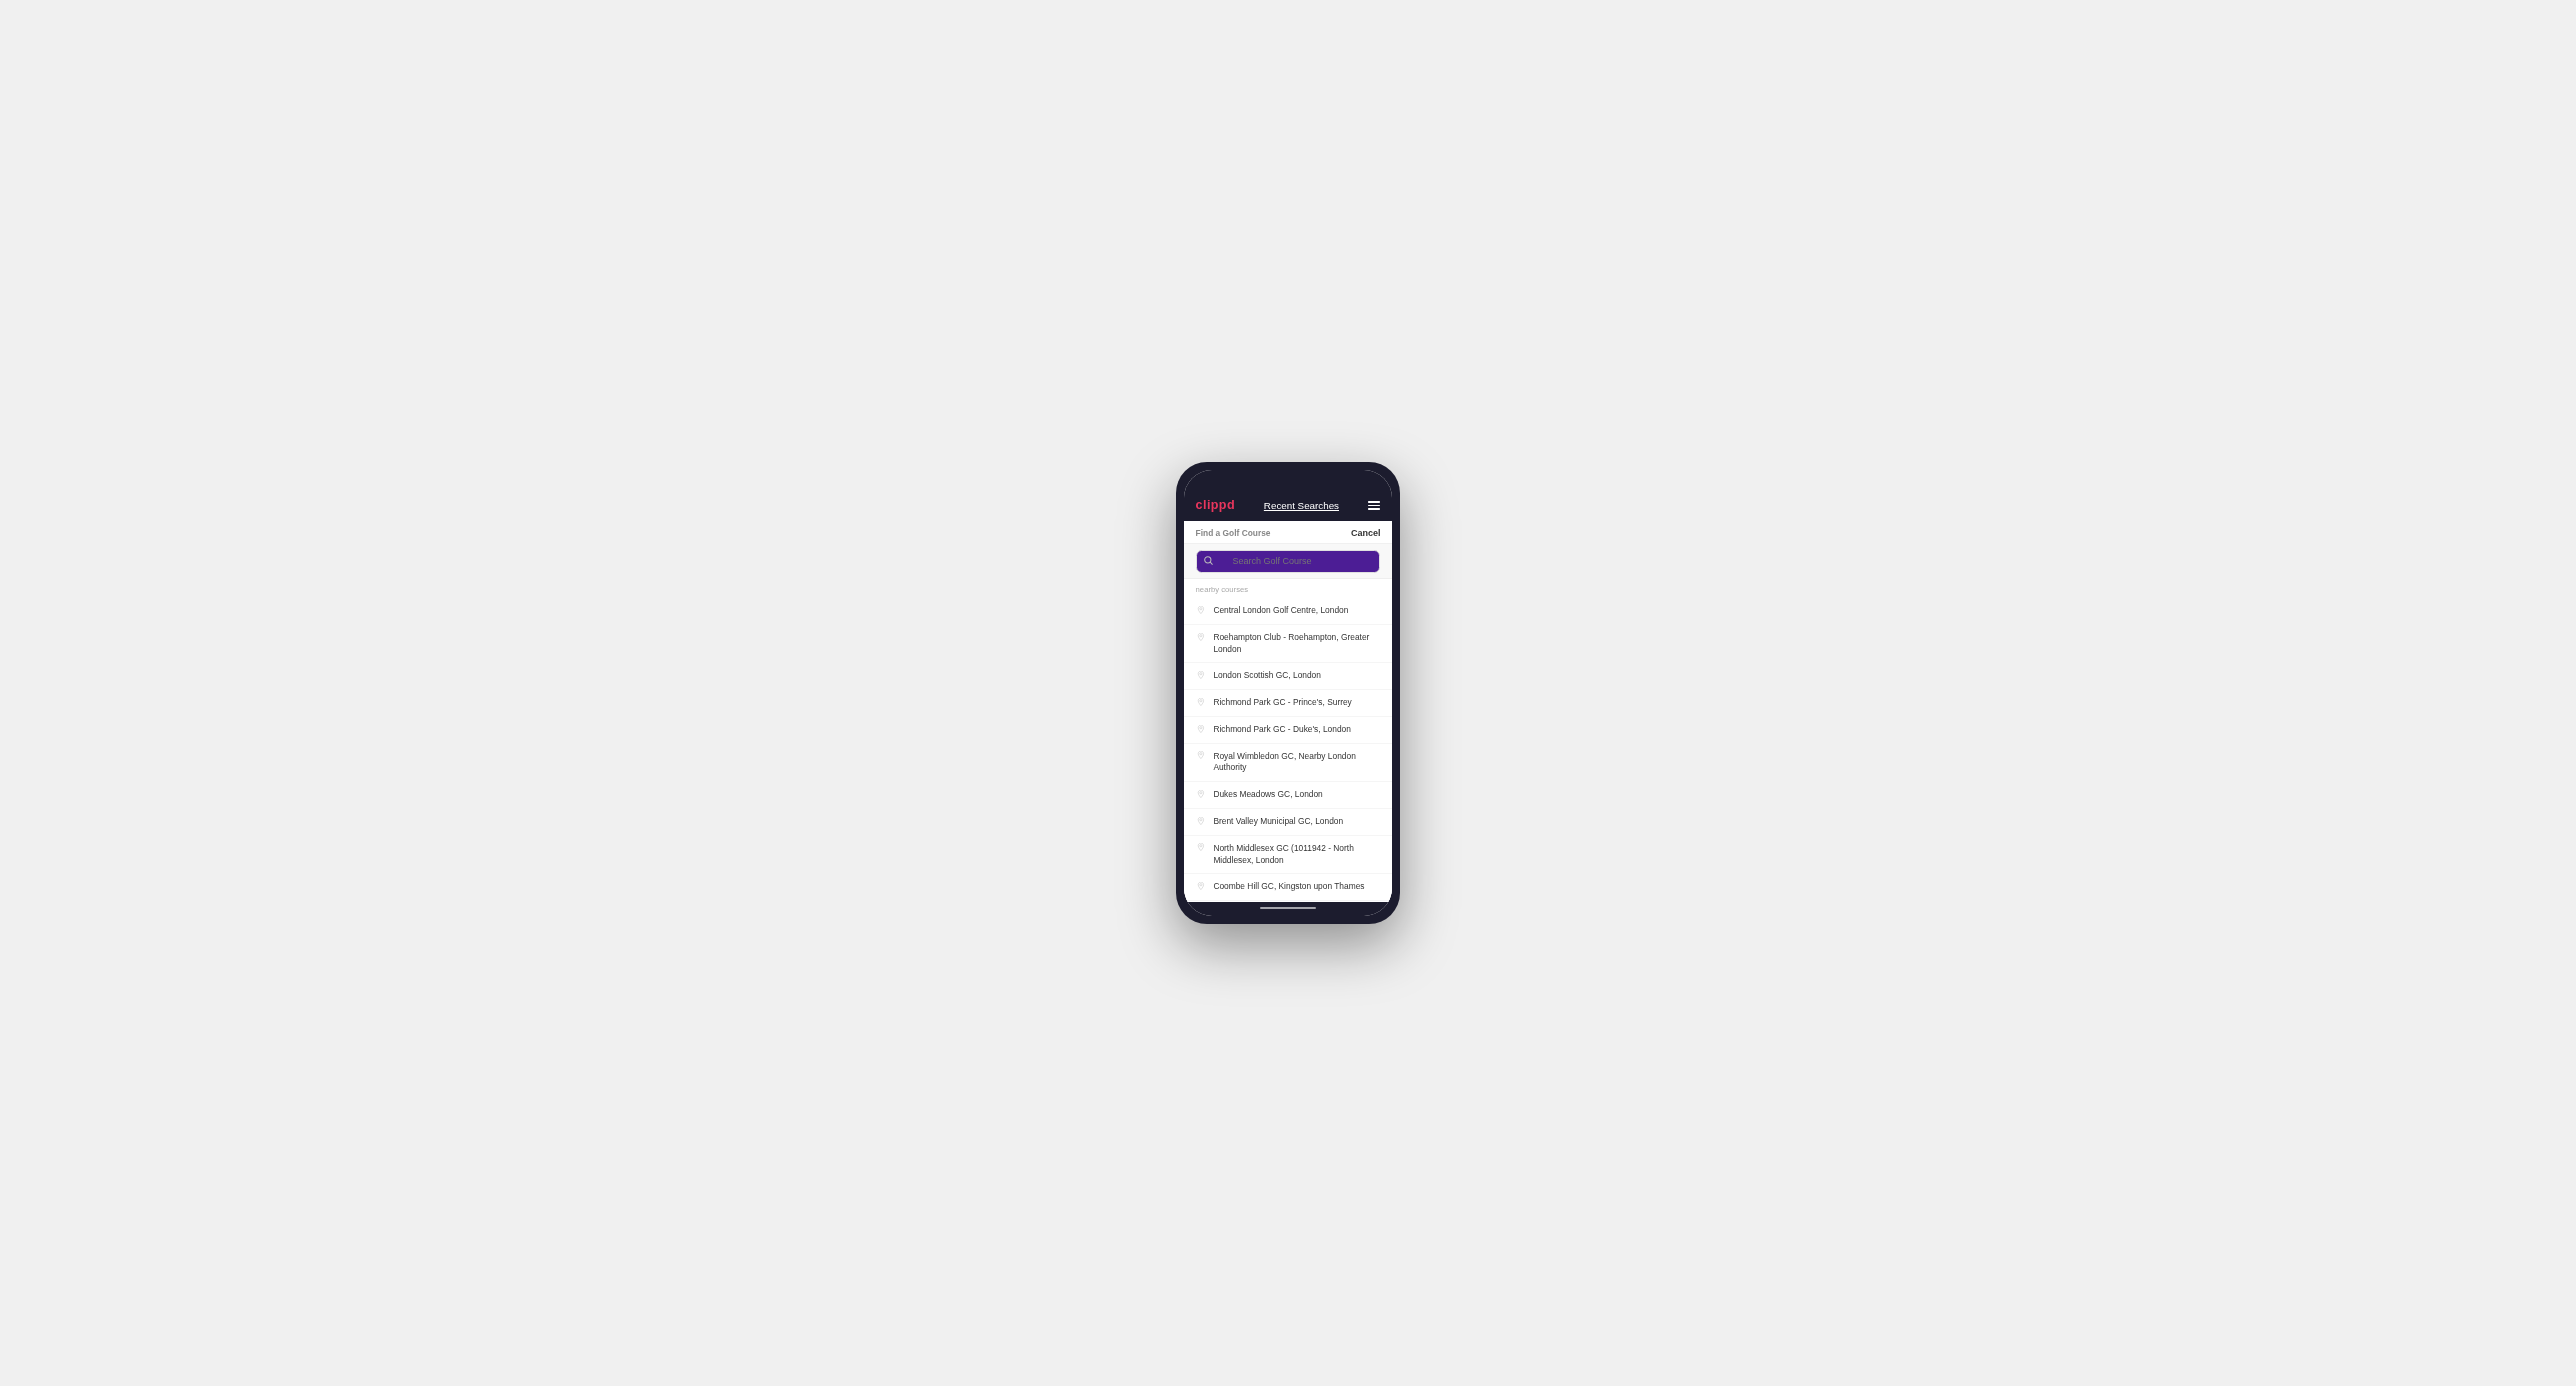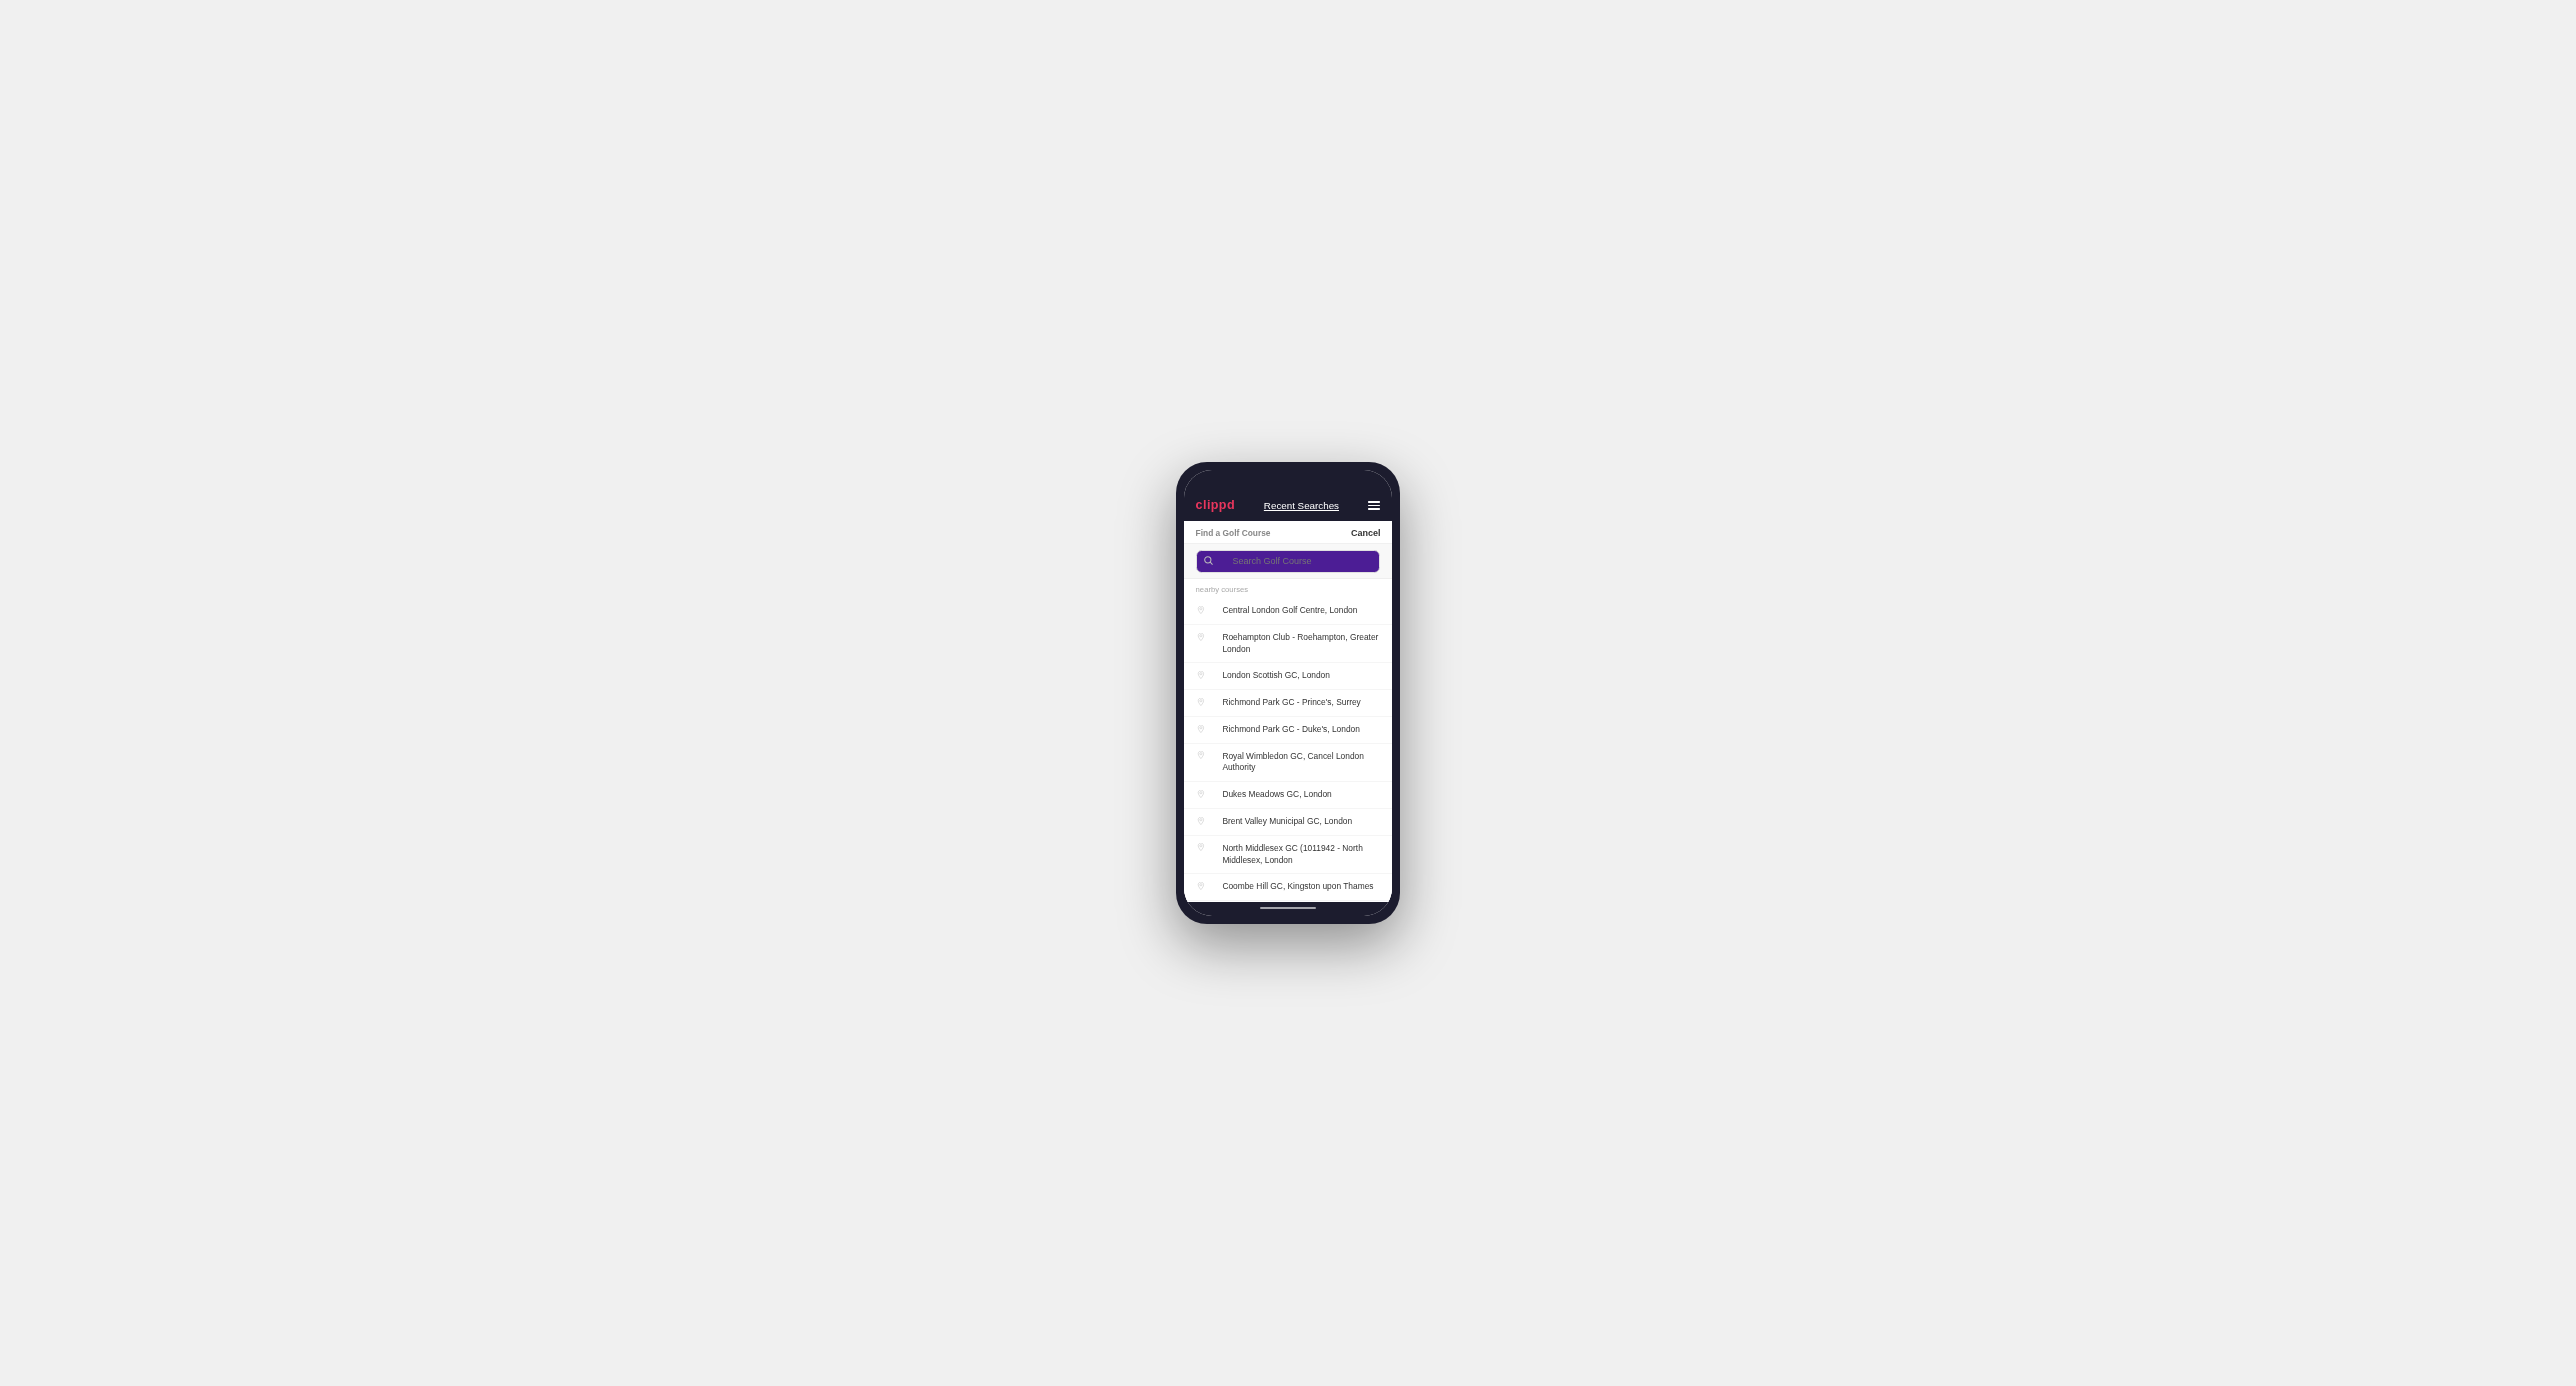--- a/index.html
+++ b/index.html
@@ -154,21 +154,21 @@
       padding: 5.6px 11.2px 4.2px;
       font-size: 7.7px;
       color: #aaaaaa;
       font-weight: 500;
       text-transform: lowercase;
     }
 
     .course-item {
       display: flex;
       align-items: flex-start;
-      gap: 17px;
+      gap: 8px;
       padding: 7px 11.2px;
       border-bottom: 0.7px solid #f5f5f5;
       cursor: pointer;
     }
 
     .location-pin {
       width: 9.8px;
       height: 9.8px;
       flex-shrink: 0;
       margin-top: 0.7px;
@@ -272,21 +272,21 @@
       <path d="M7 0C4.24 0 2 2.24 2 5c0 3.75 5 9 5 9s5-5.25 5-9c0-2.76-2.24-5-5-5z" fill="none" stroke="#cccccc" stroke-width="1.2"></path>
       <circle cx="7" cy="5" r="2" fill="none" stroke="#cccccc" stroke-width="1.2"></circle>
     </svg>
               <span class="course-name">Richmond Park GC - Duke's, London</span>
             </div>
             <div class="course-item">
               <svg class="location-pin" viewBox="0 0 14 18" fill="none" xmlns="http://www.w3.org/2000/svg">
       <path d="M7 0C4.24 0 2 2.24 2 5c0 3.75 5 9 5 9s5-5.25 5-9c0-2.76-2.24-5-5-5z" fill="none" stroke="#cccccc" stroke-width="1.2"></path>
       <circle cx="7" cy="5" r="2" fill="none" stroke="#cccccc" stroke-width="1.2"></circle>
     </svg>
-              <span class="course-name">Royal Wimbledon GC, Cancel London Authority</span>
+              <span class="course-name">Royal Wimbledon GC, Nearby London Authority</span>
             </div>
             <div class="course-item">
               <svg class="location-pin" viewBox="0 0 14 18" fill="none" xmlns="http://www.w3.org/2000/svg">
       <path d="M7 0C4.24 0 2 2.24 2 5c0 3.75 5 9 5 9s5-5.25 5-9c0-2.76-2.24-5-5-5z" fill="none" stroke="#cccccc" stroke-width="1.2"></path>
       <circle cx="7" cy="5" r="2" fill="none" stroke="#cccccc" stroke-width="1.2"></circle>
     </svg>
               <span class="course-name">Dukes Meadows GC, London</span>
             </div>
             <div class="course-item">
               <svg class="location-pin" viewBox="0 0 14 18" fill="none" xmlns="http://www.w3.org/2000/svg">

